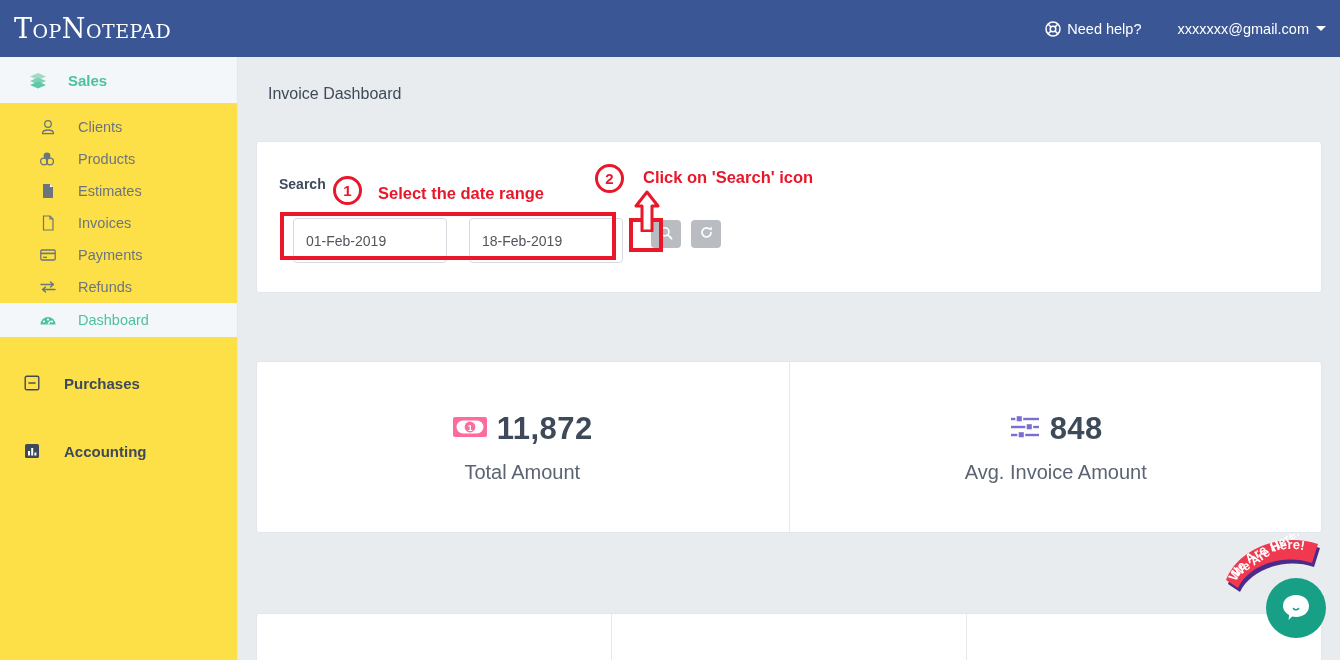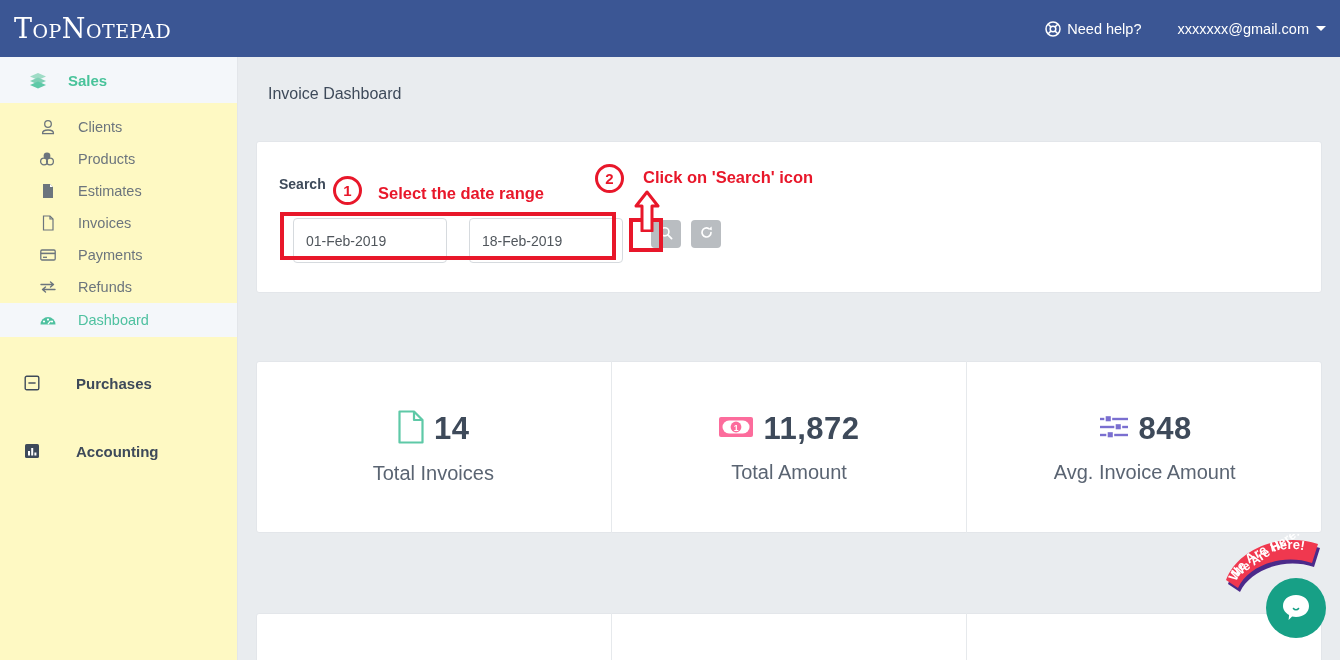--- a/index.html
+++ b/index.html
@@ -50,36 +50,36 @@
     border-left: 5px solid transparent;
     border-right: 5px solid transparent;
     border-top: 5px solid #ffffff;
     display: inline-block;
   }
 
   
   .sidebar {
     position: absolute; top: 57px; left: 0;
     width: 238px; height: 603px;
-    background: #fef9c3;
+    background: #fde047;
     border-right: 1px solid #e3e6ea;
   }
   .nav-group-head {
     height: 44px;
     display: flex; align-items: center;
     padding-left: 28px;
     gap: 20px;
     font-size: 15px; font-weight: bold;
   }
   .nav-group-head.sales {
     background: #f4f7fa;
     color: #48c39a;
     height: 46px;
   }
-  .nav-group-head.plain { color: #3e4a5a; padding-left: 22px; gap: 34px; text-align: center; }
+  .nav-group-head.plain { color: #3e4a5a; padding-left: 22px; gap: 22px; text-align: center; }
   .nav-item {
     height: 32px;
     display: flex; align-items: center;
     padding-left: 38px;
     gap: 20px;
     font-size: 14.5px;
     color: #6c757d;
   }
   .nav-item.active {
     background: #f4f7fa;
@@ -384,32 +384,20 @@
           <polygon points="12.6,1.6 12.8,5.2 9.3,4.2" fill="#ffffff"></polygon>
         </svg>
       </span>
     </button>
   </section>
 
   <div class="section-title invoices-title">Invoices</div>
   <section class="card stats-card"></section>
   <div class="stat-cols">
 
-    <div class="stat-col">
-      <div class="stat-value-row">
-        <span>
-          <svg width="28" height="34" viewBox="0 0 28 34">
-            <path d="M2.5 1.5 H17 L25.5 10 V32.5 H2.5 Z" fill="none" stroke="#5ec9a7" stroke-width="2.2" stroke-linejoin="round"></path>
-            <path d="M17 1.5 V10 H25.5" fill="none" stroke="#5ec9a7" stroke-width="2.2" stroke-linejoin="round"></path>
-          </svg>
-        </span>
-        <span class="stat-value">14</span>
-      </div>
-      <div class="stat-label">Total Invoices</div>
-    </div>
 
     <div class="stat-col">
       <div class="stat-value-row">
         <span>
           <svg width="36" height="26" viewBox="0 0 36 26">
             <rect x="1" y="3" width="34" height="20" rx="2" fill="#fc6c9c"></rect>
             <rect x="4.5" y="6.5" width="27" height="13" rx="6.5" fill="#ffffff"></rect>
             <circle cx="18" cy="13" r="5.4" fill="#fc6c9c"></circle>
             <text x="18" y="17" font-size="8.5" fill="#ffffff" text-anchor="middle" font-family="Liberation Sans, sans-serif" font-weight="bold">1</text>
           </svg>

